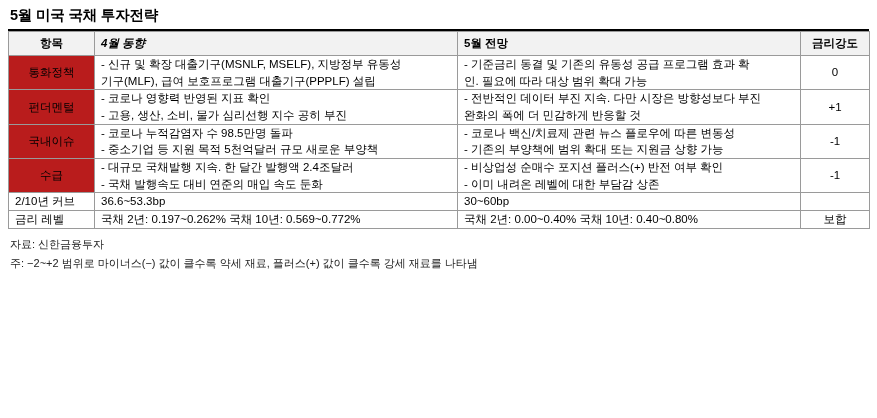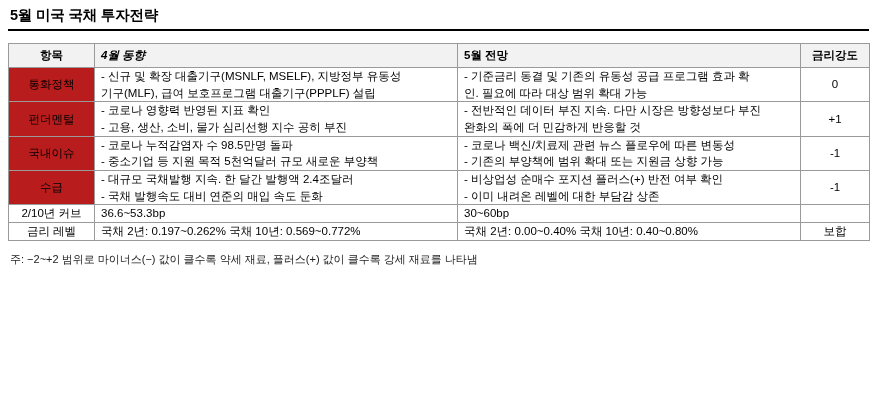--- a/index.html
+++ b/index.html
@@ -17,21 +17,21 @@
   .page {
     width: 877px;
     height: 418px;
     position: relative;
     box-sizing: border-box;
     padding: 6px 8px 0 8px;
   }
   .title-bar {
     border-bottom: 2px solid #000000;
     padding: 0 0 4px 2px;
-    margin-bottom: 12px;
+    margin-bottom: 0;
   }
   .title-bar .title {
     font-size: 14.5px;
     font-weight: bold;
     letter-spacing: -0.2px;
   }
   table.main {
     border-collapse: collapse;
     width: 861px;
     table-layout: fixed;
@@ -65,21 +65,21 @@
   }
   td.body-cell {
     text-align: left;
     white-space: pre-line;
   }
   td.str-cell {
     text-align: center;
     font-size: 11.5px;
   }
   td.cover-label {
-    text-align: center;
+    text-align: left;
     font-size: 11.5px;
     background: #ffffff;
   }
   .footnotes {
     margin-top: 7px;
     padding-left: 2px;
   }
   .footnote {
     font-size: 11px;
     color: #222222;
@@ -157,17 +157,18 @@
       <tr>
         <td class="cover-label">금리 레벨</td>
         <td class="body-cell">국채 2년: 0.197~0.262%  국채 10년: 0.569~0.772%</td>
         <td class="body-cell">국채 2년: 0.00~0.40%  국채 10년: 0.40~0.80%</td>
         <td class="str-cell">보합</td>
       </tr>
     </tbody>
   </table>
 
   <div class="footnotes">
+    <div class="footnote">자료: 신한금융투자</div>
     <div class="fn-gap"></div>
     <div class="footnote">주: −2~+2 범위로 마이너스(−) 값이 클수록 약세 재료, 플러스(+) 값이 클수록 강세 재료를 나타냄</div>
   </div>
 
 </div>
 
 </body></html>

